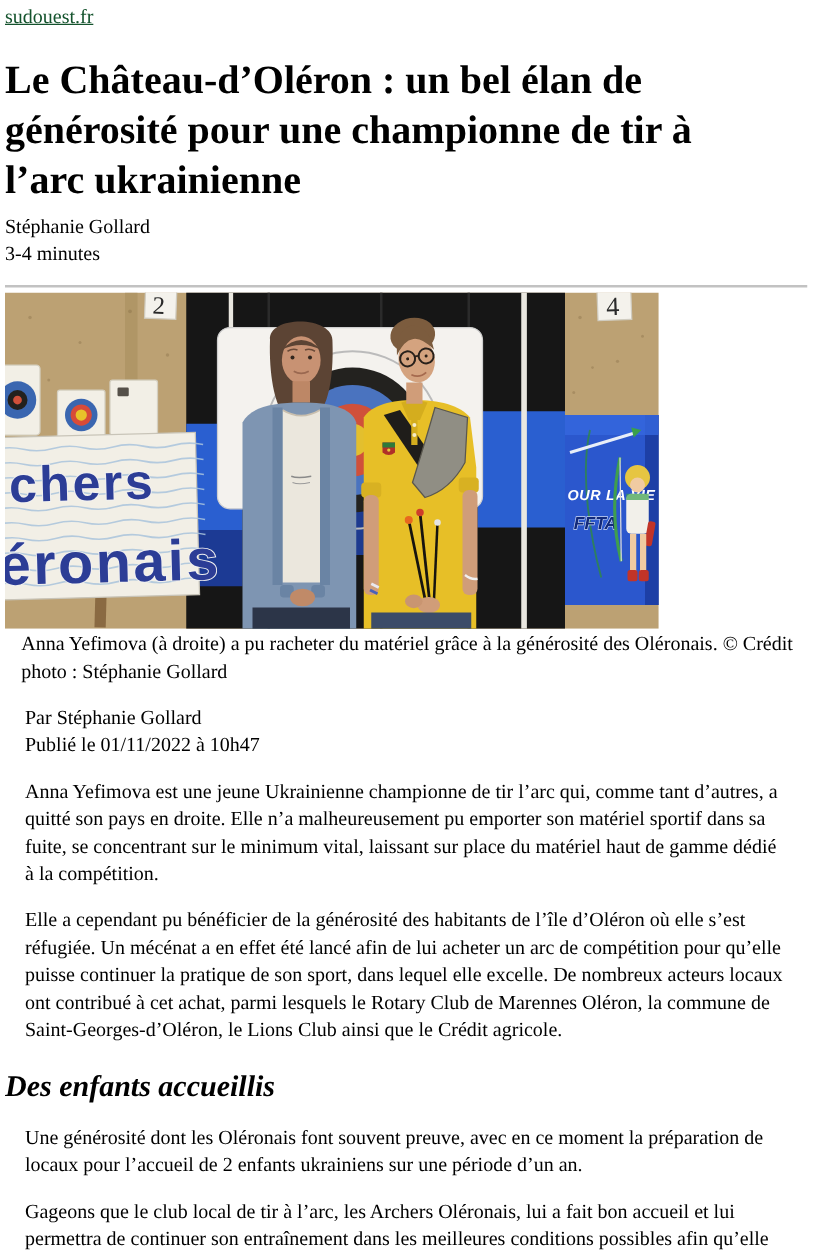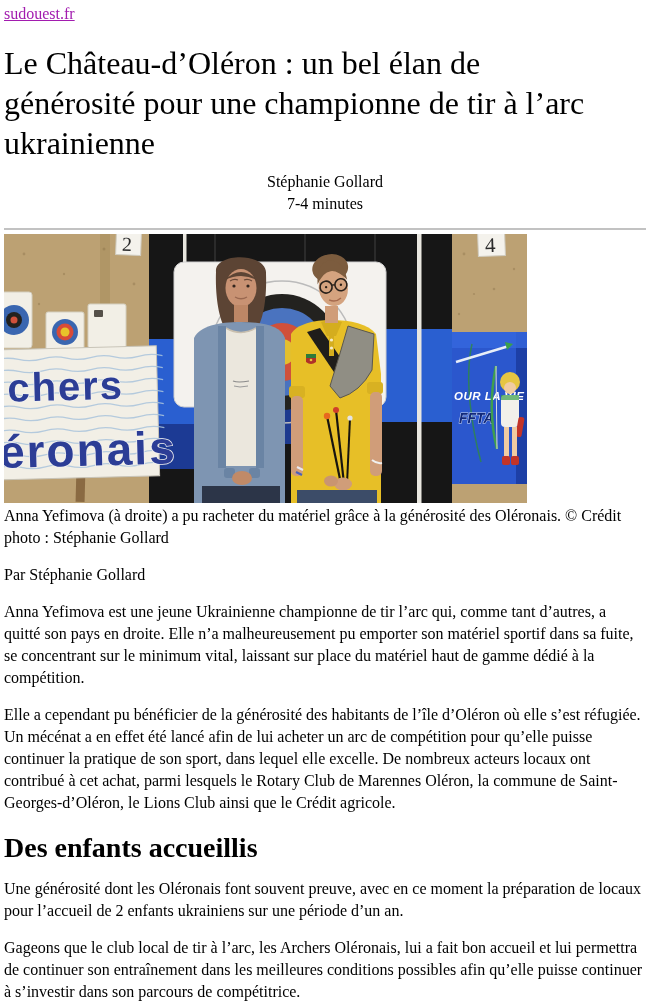--- a/index.html
+++ b/index.html
@@ -5,54 +5,55 @@
   html,body{background:#fff;}
   body{
     margin:3px 4px;
     width:642px;
     font-family:"Liberation Serif", serif;
     font-size:16px;
     line-height:22px;
     color:#000;
   }
   .site-line{margin:0;}
-  .site-link{color:#a21caf;text-decoration:underline;}
+  .site-link{color:#14532d;text-decoration:underline;}
   h1{
     font-size:32px;
     line-height:40px;
-    font-weight:normal;
+    font-weight:bold;
     margin:18px 0 8px 0;
     max-width:600px;
   }
-  .byline{margin:8px 0 13px 0;text-align:center;}
+  .byline{margin:8px 0 13px 0;}
   hr{
     border:0;
     border-top:2px solid #c2c2c2;
     margin:0 0 4px 0;
   }
   figure{margin:0;}
   .photo-svg{display:block;}
-  .caption{margin:2px 0 14px 0;max-width:630px;}
-  p{margin:15px 0;}
+  .caption{margin:2px 0 14px 13px;max-width:630px;}
+  p{margin:15px 16px;}
   h2{
-    font-size:28px;
+    font-size:24px;
     line-height:30px;
     font-weight:bold;
     margin:19px 0 13px 0;
+    font-style:italic;
   }
   .sans{font-family:"Liberation Sans", sans-serif;}
 </style>
 </head>
 <body>
 
 <p class="site-line"><a class="site-link" href="#">sudouest.fr</a></p>
 
 <h1>Le Château-d’Oléron : un bel élan de générosité pour une championne de tir à l’arc ukrainienne</h1>
 
-<p class="byline"><span>Stéphanie Gollard</span><br><span>7-4 minutes</span></p>
+<p class="byline"><span>Stéphanie Gollard</span><br><span>3-4 minutes</span></p>
 
 <hr>
 
 <figure>
 <svg class="photo-svg" width="523" height="269" viewBox="0 0 523 269" xmlns="http://www.w3.org/2000/svg">
 
   <rect x="0" y="0" width="523" height="269" fill="#bca173"></rect>
   <rect x="96" y="0" width="10" height="118" fill="#a8905e" opacity="0.6"></rect>
   <g fill="#7a623c" opacity="0.3">
     <circle cx="20" cy="20" r="1.4"></circle>
@@ -222,21 +223,21 @@
       <circle cx="346" cy="184" r="2.6" fill="#e4e4e4"></circle>
     </g>
     <ellipse cx="339" cy="250" rx="9" ry="6.5" fill="#d09d79"></ellipse>
     <ellipse cx="327" cy="247" rx="7" ry="5.5" fill="#c99571"></ellipse>
     <rect x="293" y="256" width="80" height="13" fill="#3c4c68"></rect>
   </g>
 </svg>
 <figcaption class="caption">Anna Yefimova (à droite) a pu racheter du matériel grâce à la générosité des Oléronais. © Crédit photo : Stéphanie Gollard</figcaption>
 </figure>
 
-<p><span>Par Stéphanie Gollard</span><br></p>
+<p><span>Par Stéphanie Gollard</span><br><span>Publié le 01/11/2022 à 10h47</span></p>
 
 <p>Anna Yefimova est une jeune Ukrainienne championne de tir l’arc qui, comme tant d’autres, a quitté son pays en droite. Elle n’a malheureusement pu emporter son matériel sportif dans sa fuite, se concentrant sur le minimum vital, laissant sur place du matériel haut de gamme dédié à la compétition.</p>
 
 <p>Elle a cependant pu bénéficier de la générosité des habitants de l’île d’Oléron où elle s’est réfugiée. Un mécénat a en effet été lancé afin de lui acheter un arc de compétition pour qu’elle puisse continuer la pratique de son sport, dans lequel elle excelle. De nombreux acteurs locaux ont contribué à cet achat, parmi lesquels le Rotary Club de Marennes Oléron, la commune de Saint-Georges-d’Oléron, le Lions Club ainsi que le Crédit agricole.</p>
 
 <h2>Des enfants accueillis</h2>
 
 <p>Une générosité dont les Oléronais font souvent preuve, avec en ce moment la préparation de locaux pour l’accueil de 2 enfants ukrainiens sur une période d’un an.</p>
 
 <p>Gageons que le club local de tir à l’arc, les Archers Oléronais, lui a fait bon accueil et lui permettra de continuer son entraînement dans les meilleures conditions possibles afin qu’elle puisse continuer à s’investir dans son parcours de compétitrice.</p>

